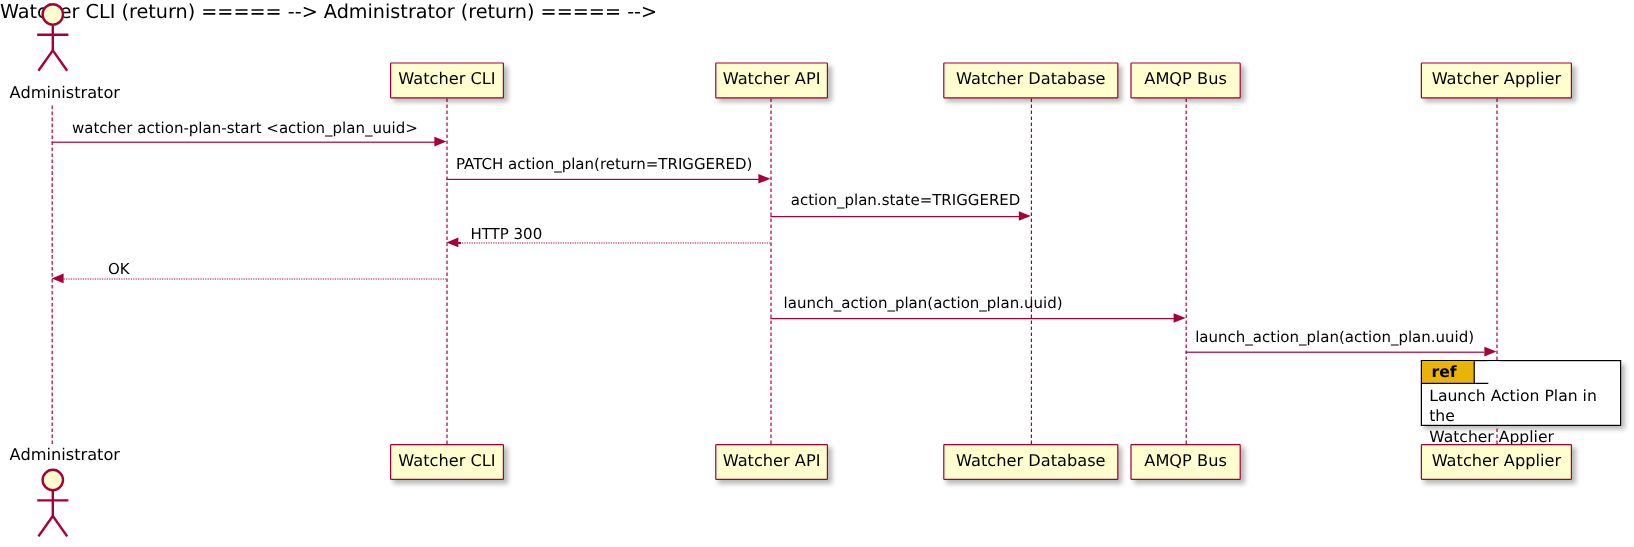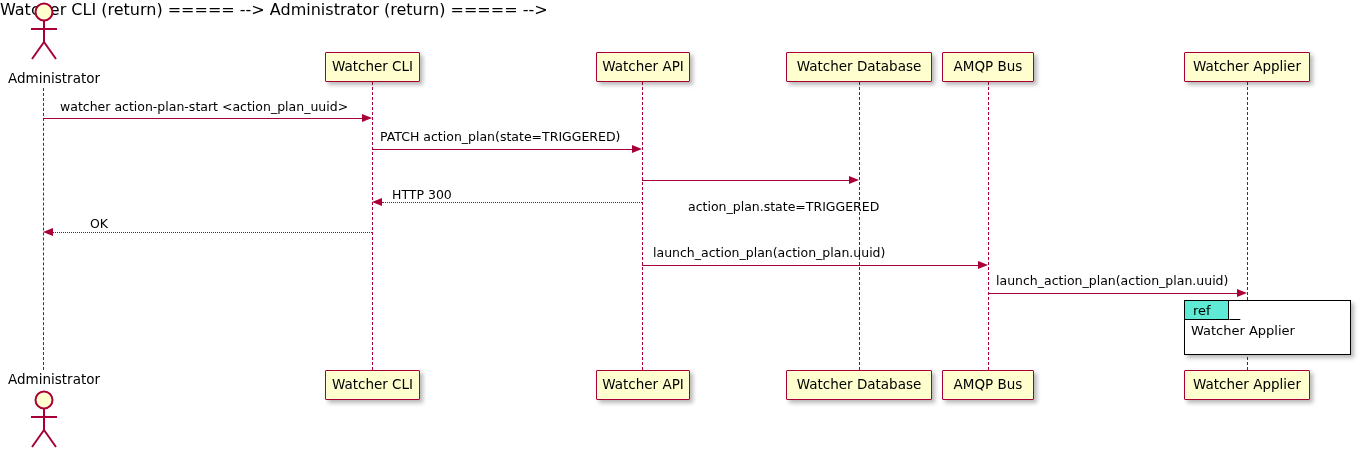--- a/index.html
+++ b/index.html
@@ -82,28 +82,28 @@
     box-sizing: border-box;
     background: #FFFFFF;
     border: 1.4px solid #000000;
     box-shadow: 3px 3px 4px rgba(0,0,0,0.28);
   }
   .ref-tab {
     position: absolute;
     left: 0;
     top: 0;
     height: 19px;
-    background: #5eead4;
+    background: #eab308;
     border-right: 1.4px solid #000000;
     border-bottom: 1.4px solid #000000;
     display: flex;
     align-items: center;
     padding: 0 8px 0 8px;
     font-size: 13px;
-    font-weight: normal;
+    font-weight: bold;
     color: #000000;
     box-sizing: border-box;
   }
   .ref-tab-notch {
     position: absolute;
     top: 0;
     width: 11px;
     height: 19px;
     background: #FFFFFF;
     border-bottom: 1.4px solid #000000;
@@ -164,26 +164,26 @@
   </div>
 
   
   <div class="msg-line" style="left:43px; top:118px; width:320px;"></div>
   <div class="arrow-head right" style="left:362px; top:113.5px;"></div>
   <div class="msg-label" style="left:60px; top:101px;">watcher action-plan-start &lt;action_plan_uuid&gt;</div>
 
   
   <div class="msg-line" style="left:372px; top:149px; width:261px;"></div>
   <div class="arrow-head right" style="left:632px; top:144.5px;"></div>
-  <div class="msg-label" style="left:380px; top:131px;">PATCH action_plan(state=TRIGGERED)</div>
+  <div class="msg-label" style="left:380px; top:131px;">PATCH action_plan(return=TRIGGERED)</div>
 
   
   <div class="msg-line" style="left:642px; top:180px; width:208px;"></div>
   <div class="arrow-head right" style="left:849px; top:175.5px;"></div>
-  <div class="msg-label" style="left:688px; top:161px;margin-top:40px;">action_plan.state=TRIGGERED</div>
+  <div class="msg-label" style="left:659px; top:161px;">action_plan.state=TRIGGERED</div>
 
    Watcher CLI (return) ===== --&gt;
   <div class="msg-line dotted" style="left:382px; top:202px; width:260px;"></div>
   <div class="arrow-head left" style="left:372px; top:197.5px;"></div>
   <div class="msg-label" style="left:392px; top:189px;">HTTP 300</div>
 
    Administrator (return) ===== --&gt;
   <div class="msg-line dotted" style="left:53px; top:232px; width:319px;"></div>
   <div class="arrow-head left" style="left:43px; top:227.5px;"></div>
   <div class="msg-label" style="left:90px; top:218px;">OK</div>
@@ -198,20 +198,21 @@
   <div class="arrow-head right" style="left:1237px; top:288.5px;"></div>
   <div class="msg-label" style="left:996px; top:275px;">launch_action_plan(action_plan.uuid)</div>
 
   
   <div class="ref-frame" style="left:1184px; top:300px; width:167px; height:55px;">
     <div class="ref-tab" style="width:44px;">
       <span>ref</span>
     </div>
     <div class="ref-tab-notch" style="left:44px;"></div>
     <div class="ref-body">
+      <div>Launch Action Plan in the</div>
       <div>Watcher Applier</div>
     </div>
   </div>
 
   
   <div class="participant-box" style="left:325px; top:370px; width:95px; height:30px;">
     <span>Watcher CLI</span>
   </div>
   <div class="participant-box" style="left:596px; top:370px; width:94px; height:30px;">
     <span>Watcher API</span>

